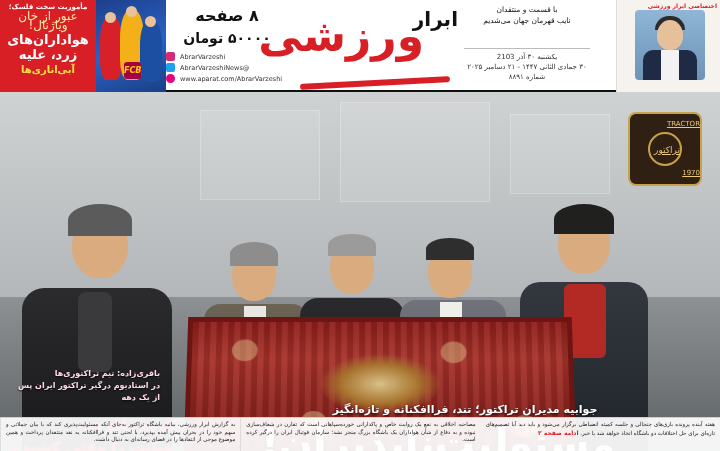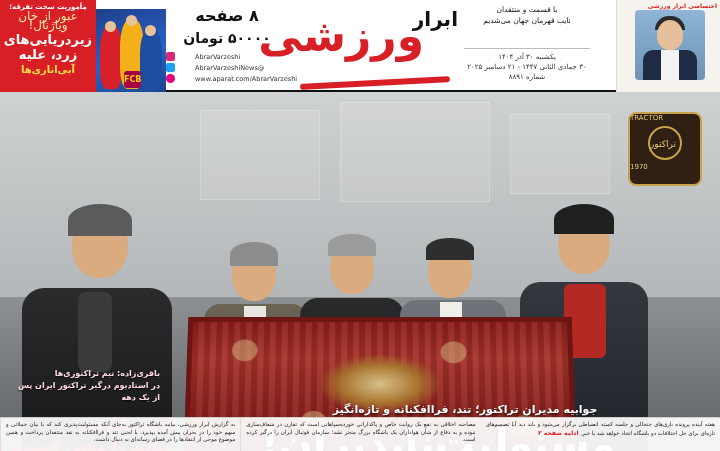--- a/index.html
+++ b/index.html
@@ -63,24 +63,25 @@
   .promo-left .pl-big3 {
     font-size: 10px;
     line-height: 15px;
     font-weight: bold;
     color: #fde047;
   }
 
   
   .photo-strip {
     position: absolute;
-    top: 9px; left: 96px;
+    top: 0; left: 96px;
     width: 70px; height: 113px;
     background: linear-gradient(160deg,#1d3f8c 0%, #2a62c4 45%, #14306b 100%);
     overflow: hidden;
+    font-style: italic;
   }
   .ps-fig {
     position: absolute;
     border-radius: 40% 40% 30% 30%;
   }
   .ps-fig.a { left: 4px; top: 16px; width: 22px; height: 64px; background: #d7202a; }
   .ps-fig.b { left: 24px; top: 10px; width: 24px; height: 70px; background: #f4b018; }
   .ps-fig.c { left: 44px; top: 20px; width: 22px; height: 62px; background: #1c4fa1; }
   .ps-head {
     position: absolute;
@@ -128,21 +129,21 @@
   .social {
     margin-top: 6px;
     direction: rtl;
     text-align: right;
     padding-right: 4px;
   }
   .social-row {
     display: flex;
     flex-direction: row-reverse;
     align-items: center;
-    gap: 20px;
+    gap: 5px;
     margin-bottom: 2px;
     justify-content: flex-start;
   }
   .soc-ico {
     width: 9px; height: 9px;
     border-radius: 2px;
     display: inline-block;
     flex: none;
     position: relative;
   }
@@ -304,22 +305,24 @@
 
   
   .emblem {
     position: absolute;
     top: 20px; left: 628px;
     width: 74px; height: 74px;
     border-radius: 8px;
     background: #2f2013;
     border: 2px solid #c8a24a;
     color: #e8c87a;
-    text-align: left;
+    text-align: right;
     font-size: 7px;
+    padding-top: 6px;
+    text-decoration: underline;
   }
   .emblem .em-circle {
     width: 34px; height: 34px;
     border-radius: 50%;
     border: 2px solid #c8a24a;
     margin: 4px auto 3px auto;
     line-height: 32px;
     font-size: 9px;
     color: #e8c87a;
   }
@@ -453,23 +456,23 @@
   }
 </style>
 </head>
 <body>
 
 <div id="page">
 
   <div class="topbar">
 
     <div class="promo-left">
-      <div class="pl-line1">مأموریت سخت تفرقه؛</div>
+      <div class="pl-line1">مأموریت سخت فلسک؛</div>
       <div class="pl-line2">عبور از خان ویاژنال!</div>
-      <div class="pl-big">زیردریایی‌های</div>
+      <div class="pl-big">هواداران‌های</div>
       <div class="pl-big2">زرد، علیه</div>
       <div class="pl-big3">آبی‌اناری‌ها</div>
     </div>
 
     <div class="photo-strip">
       <div class="ps-fig a"></div>
       <div class="ps-fig b"></div>
       <div class="ps-fig c"></div>
       <div class="ps-head a"></div>
       <div class="ps-head b"></div>
@@ -500,21 +503,21 @@
       <div class="mast-abrar">ابرار</div>
       <div class="mast-var">ورزشی</div>
       <div class="mast-swoosh"></div>
     </div>
 
     <div class="top-slogan">
       <div class="ts-1">با قسمت و منتقدان</div>
       <div class="ts-1">نایب قهرمان جهان می‌شدیم</div>
     </div>
     <div class="top-date">
-      <div>یکشنبه ۳۰ آذر ۱۴۰۴</div>
+      <div>یکشنبه ۳۰ آذر 2103</div>
       <div>۳۰ جمادی الثانی ۱۴۴۷ - ۲۱ دسامبر ۲۰۲۵</div>
       <div>شماره ۸۸۹۱</div>
     </div>
 
     <div class="portrait-box">
       <div class="portrait-label">اختصاصی ابرار ورزشی</div>
       <div class="portrait-img">
         <div class="p-hair"></div>
         <div class="p-head"></div>
         <div class="p-body"></div>

